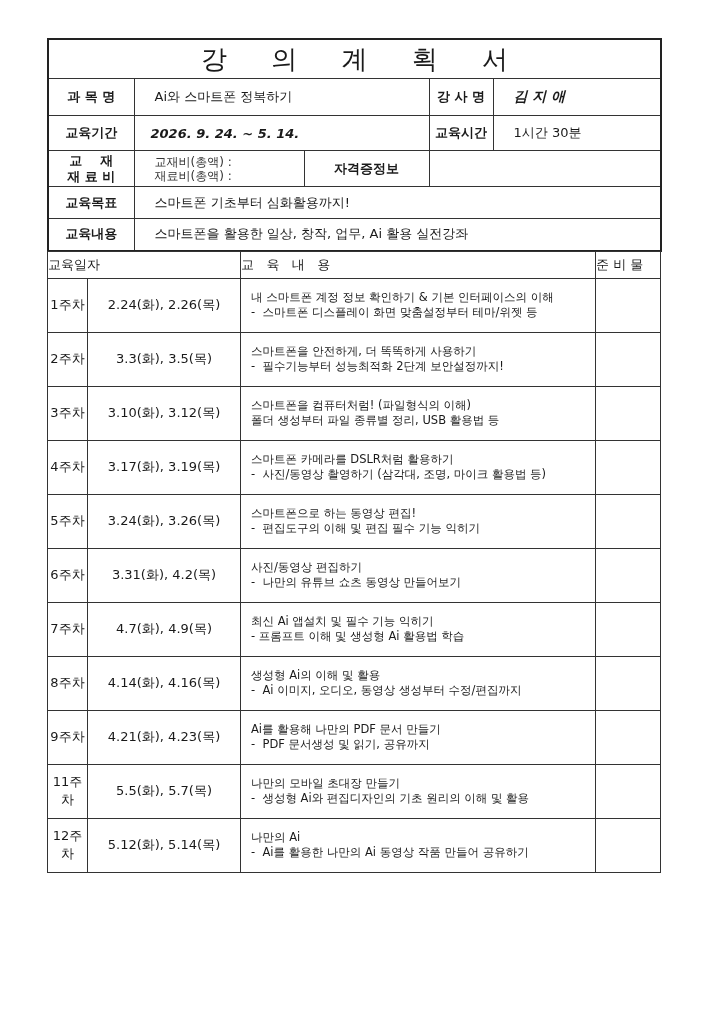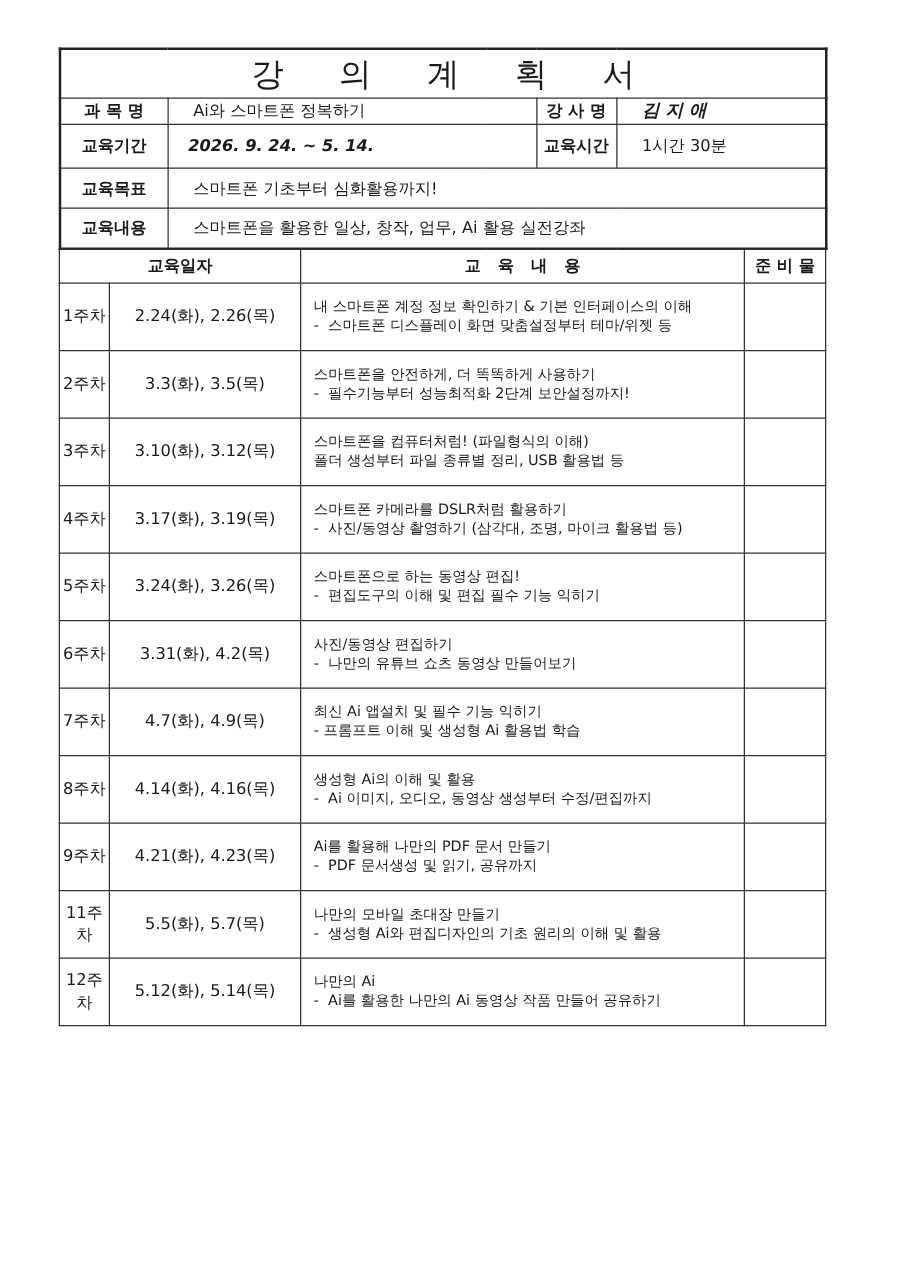--- a/index.html
+++ b/index.html
@@ -7,21 +7,21 @@
   .page { position: absolute; left: 47px; top: 38px; width: 613px; }
   table { border-collapse: collapse; width: 100%; table-layout: fixed; }
   td { border: 1px solid #333; padding: 0; vertical-align: middle; }
   .outer { border: 2px solid #222; }
   .title { height: 38px; text-align: center; font-size: 26px; letter-spacing: 18px; font-weight: normal; padding-left: 18px; margin-left: 14px; }
   .lbl { font-weight: bold; font-size: 13px; text-align: center; }
   .val { font-size: 13px; padding-left: 20px; }
   .val-bold { font-weight: bold; font-size: 14px; font-style: italic; }
   .small { font-size: 12px; line-height: 14px; color: #333; }
   .schedule td { height: 53px; }
-  .schedule .hdr td { height: 26px; font-weight: bold; font-size: 13px; text-align: center; }
+  .schedule .hdr td { height: 26px; font-weight: normal; font-size: 13px; }
   .week { font-size: 13px; text-align: center; }
   .dates { font-size: 13px; text-align: center; }
   .content { font-size: 11.5px; padding-left: 10px; line-height: 15px; }
   .prep { }
 </style>
 </head>
 <body>
 
 <div class="page">
   <table class="outer">
@@ -30,31 +30,43 @@
         <col style="width:170px">
         <col style="width:85px">
         <col style="width:40px">
         <col style="width:64px">
         <col style="width:168px">
     </colgroup>
     <tbody>
         <tr>
       <td colspan="6" class="title">강 의 계 획 서</td>
     </tr>
-    <tr style="height:21px">
+    <tr style="height:37px">
       <td class="lbl">과 목 명</td>
       <td colspan="3" class="val">Ai와 스마트폰 정복하기</td>
       <td class="lbl">강 사 명</td>
       <td class="val val-bold">김 지 애</td>
     </tr>
     <tr style="height:35px">
       <td class="lbl">교육기간</td>
       <td colspan="3" class="val val-bold" style="padding-left:16px;font-size:13px">2026. 9. 24.  ~  5. 14.</td>
       <td class="lbl">교육시간</td>
       <td class="val">1시간 30분</td>
+    </tr>
+    <tr style="height:36px">
+      <td class="lbl" style="line-height:16px">
+        <div style="white-space:pre">교    재</div>
+        <div>재 료 비</div>
+      </td>
+      <td class="val small">
+        <div>교재비(총액) :</div>
+        <div>재료비(총액) :</div>
+      </td>
+      <td colspan="2" class="lbl">자격증정보</td>
+      <td colspan="2" class="val"></td>
     </tr>
     <tr style="height:32px">
       <td class="lbl">교육목표</td>
       <td colspan="5" class="val">스마트폰 기초부터 심화활용까지!</td>
     </tr>
     <tr style="height:32px">
       <td class="lbl">교육내용</td>
       <td colspan="5" class="val">스마트폰을 활용한 일상, 창작, 업무, Ai 활용 실전강좌</td>
     </tr>
   </tbody>

